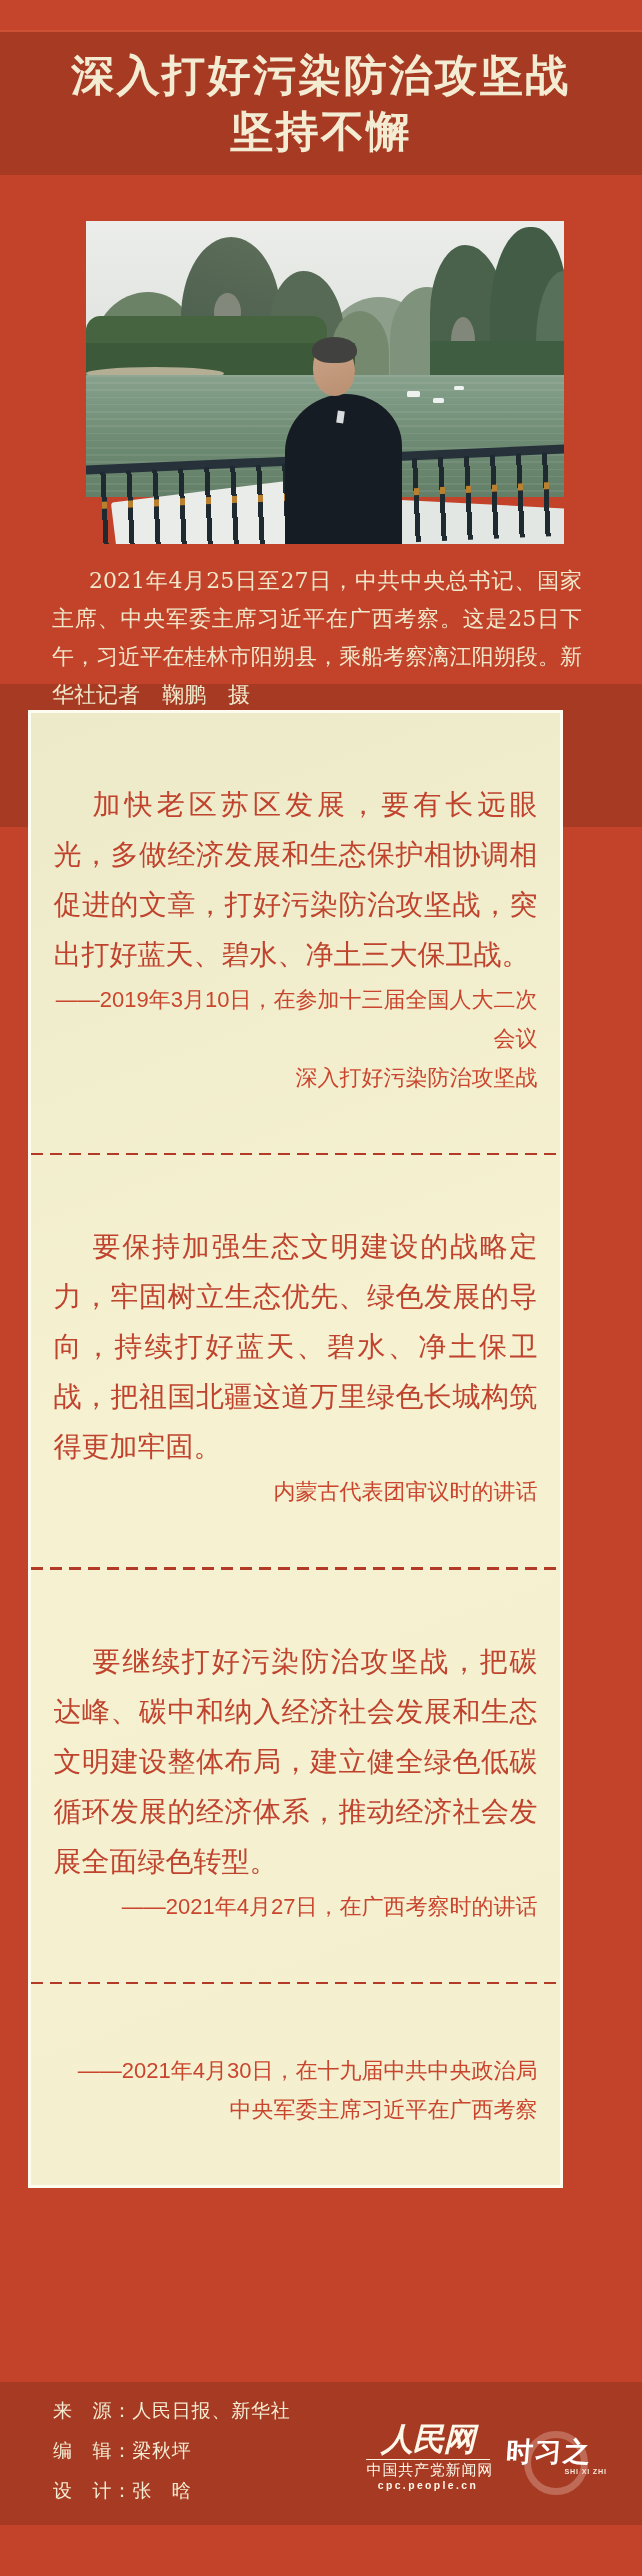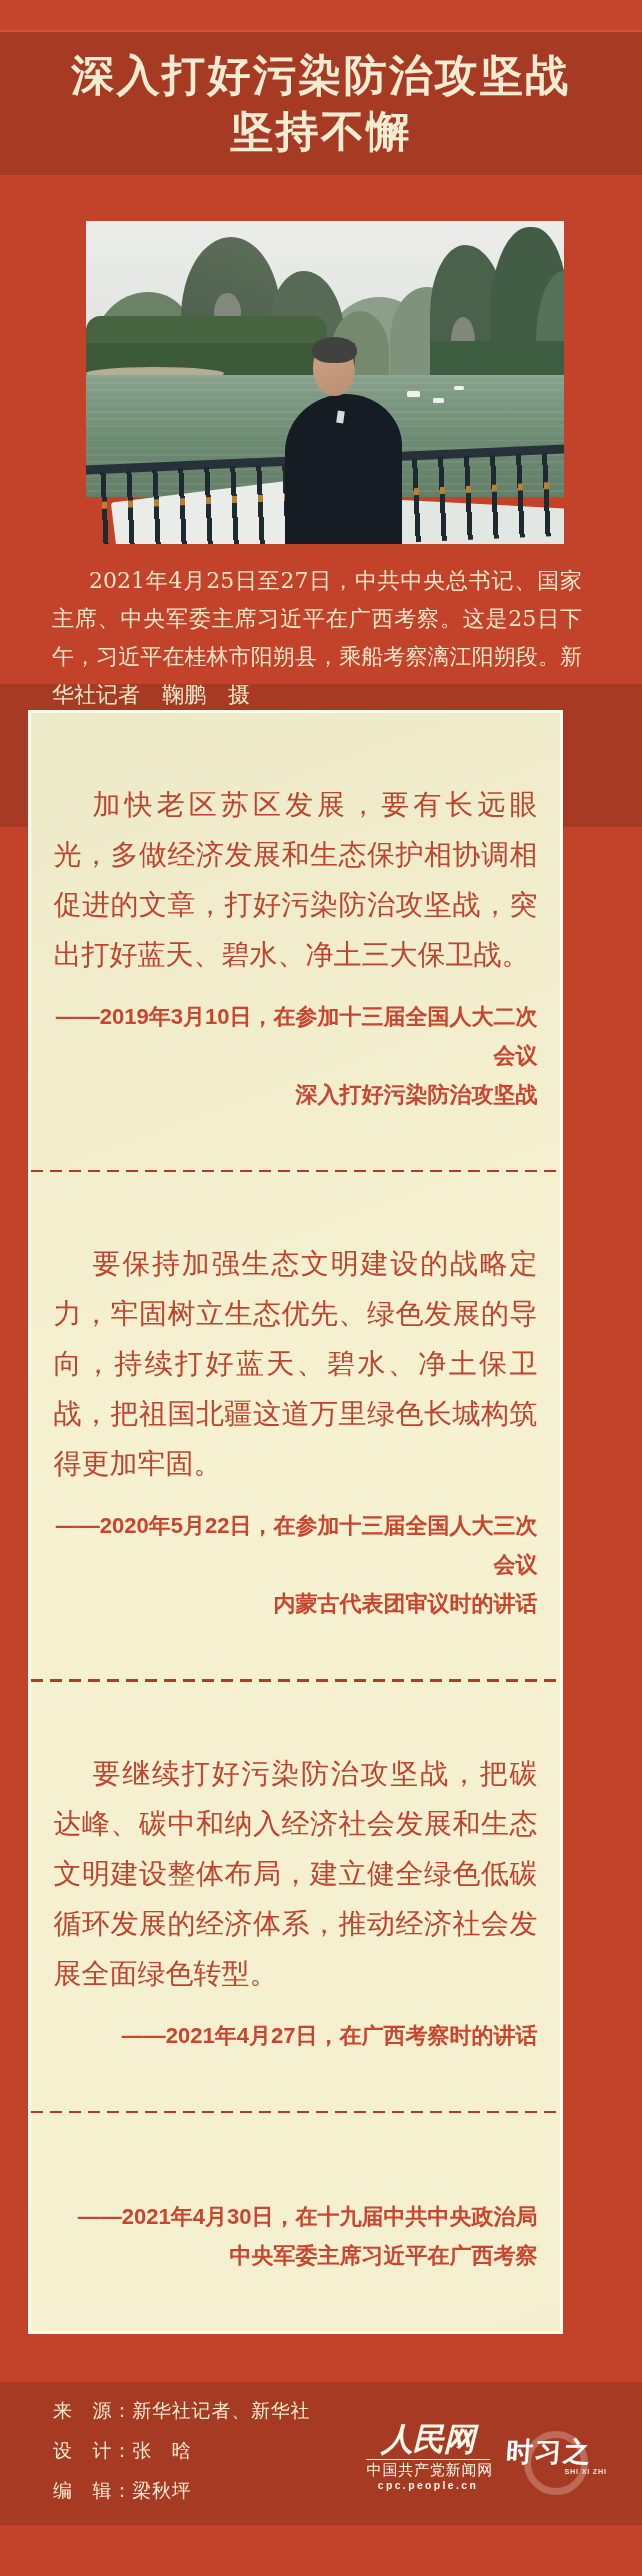--- a/index.html
+++ b/index.html
@@ -64,21 +64,21 @@
 
   
   .dark-band{height:143px;background:#a63a23;}
 
   
   .card{position:relative;box-sizing:border-box;width:535px;margin:-117px 0 0 28px;
         border:3.2px solid #fdfcf1;
         background:linear-gradient(160deg,#edeac9,#f5f1d1 45%,#f3efcf);}
   .qsec{padding:67px 22.5px 56px;}
   .qtext{margin:0;font-size:28px;line-height:50px;color:#c0432e;text-align:justify;text-indent:39px;}
-  .attr{margin-top:17px;font-family:"Liberation Sans",sans-serif;font-weight:bold;
+  .attr{margin-top:0;font-family:"Liberation Sans",sans-serif;font-weight:normal;
         font-size:22px;line-height:39px;color:#ca452e;text-align:right;}
   .dash{height:2.4px;
         background:repeating-linear-gradient(90deg,#b23a27 0 12px,transparent 12px 19px);}
 
   
   .footer-band{position:absolute;left:0;top:2382px;width:642px;height:143px;background:#a63a23;}
   .credits{position:absolute;left:53px;top:8px;font-size:19px;line-height:40px;
            color:#f4ecd2;letter-spacing:0.8px;}
   .pd-logo{position:absolute;left:363px;top:40px;width:130px;text-align:center;color:#fdf8ea;}
   .pd-script{font-size:32px;line-height:35px;font-weight:bold;font-style:italic;letter-spacing:-0.8px;}
@@ -151,21 +151,20 @@
         <div>——2019年3月10日，在参加十三届全国人大二次会议</div>
         <div>深入打好污染防治攻坚战</div>
       </div>
     </section>
 
     <div class="dash"></div>
 
     <section class="qsec">
       <p class="qtext">要保持加强生态文明建设的战略定力，牢固树立生态优先、绿色发展的导向，持续打好蓝天、碧水、净土保卫战，把祖国北疆这道万里绿色长城构筑得更加牢固。</p>
       <div class="attr">
-        <div>——2020年5月22日，在参加十三届全国人大三次会议</div>
         <div>内蒙古代表团审议时的讲话</div>
       </div>
     </section>
 
     <div class="dash"></div>
 
     <section class="qsec">
       <p class="qtext">要继续打好污染防治攻坚战，把碳达峰、碳中和纳入经济社会发展和生态文明建设整体布局，建立健全绿色低碳循环发展的经济体系，推动经济社会发展全面绿色转型。</p>
       <div class="attr">
         <div>——2021年4月27日，在广西考察时的讲话</div>
@@ -178,23 +177,23 @@
       <div class="attr">
         <div>——2021年4月30日，在十九届中共中央政治局</div>
         <div>中央军委主席习近平在广西考察</div>
       </div>
     </section>
 
   </main>
 
   <footer class="footer-band">
     <div class="credits">
-      <div>来　源：新华社记者、新华社</div>
+      <div>来　源：人民日报、新华社</div>
+      <div>编　辑：梁秋坪</div>
       <div>设　计：张　晗</div>
-      <div>编　辑：梁秋坪</div>
     </div>
     <div class="pd-logo">
       <div class="pd-script">人民网</div>
       <div class="pd-line"></div>
       <div class="pd-site">中国共产党新闻网</div>
       <div class="pd-url">cpc.people.cn</div>
     </div>
     <div class="sxz-logo">
       <div class="sxz-ring"></div>
       <div class="sxz-text">时习之</div>

